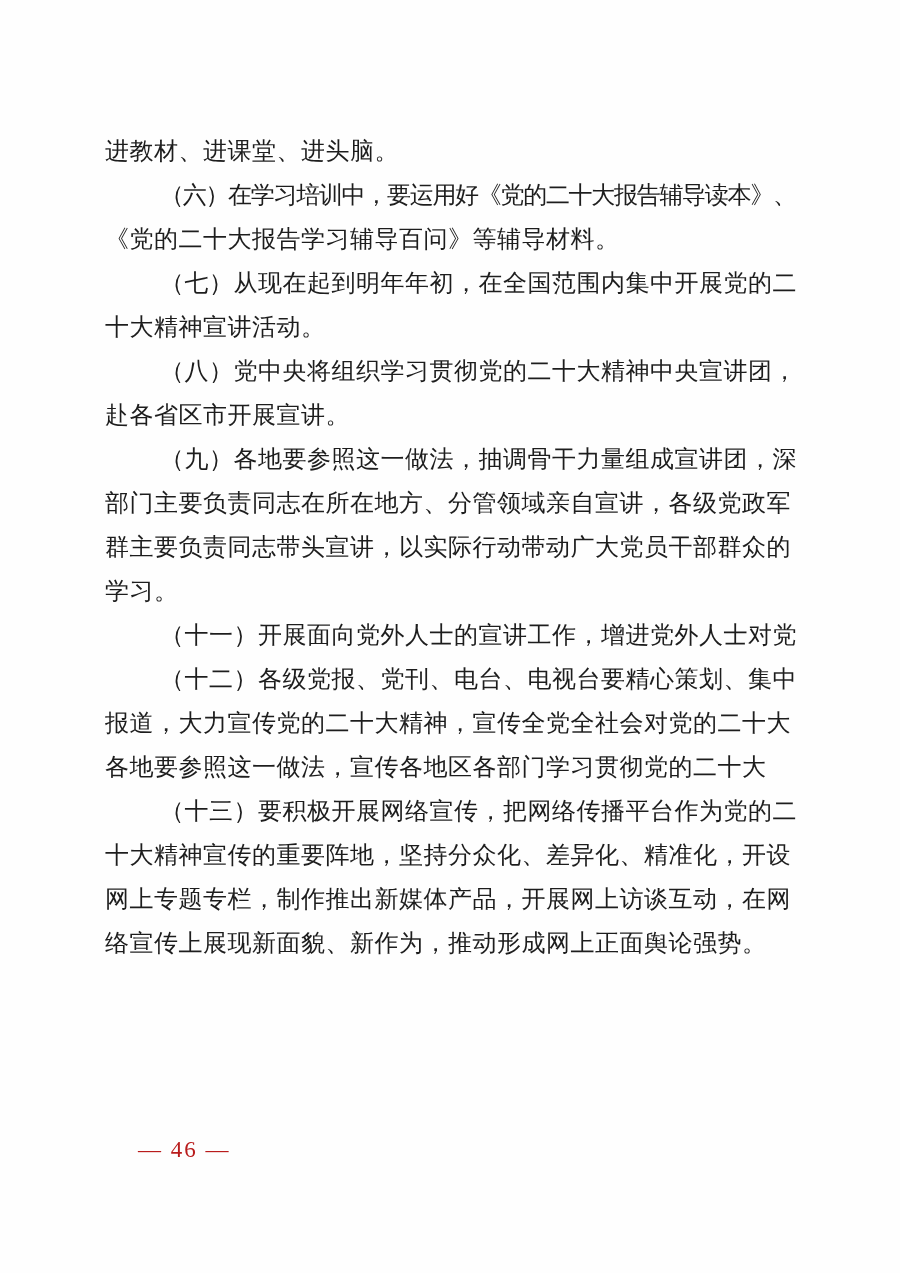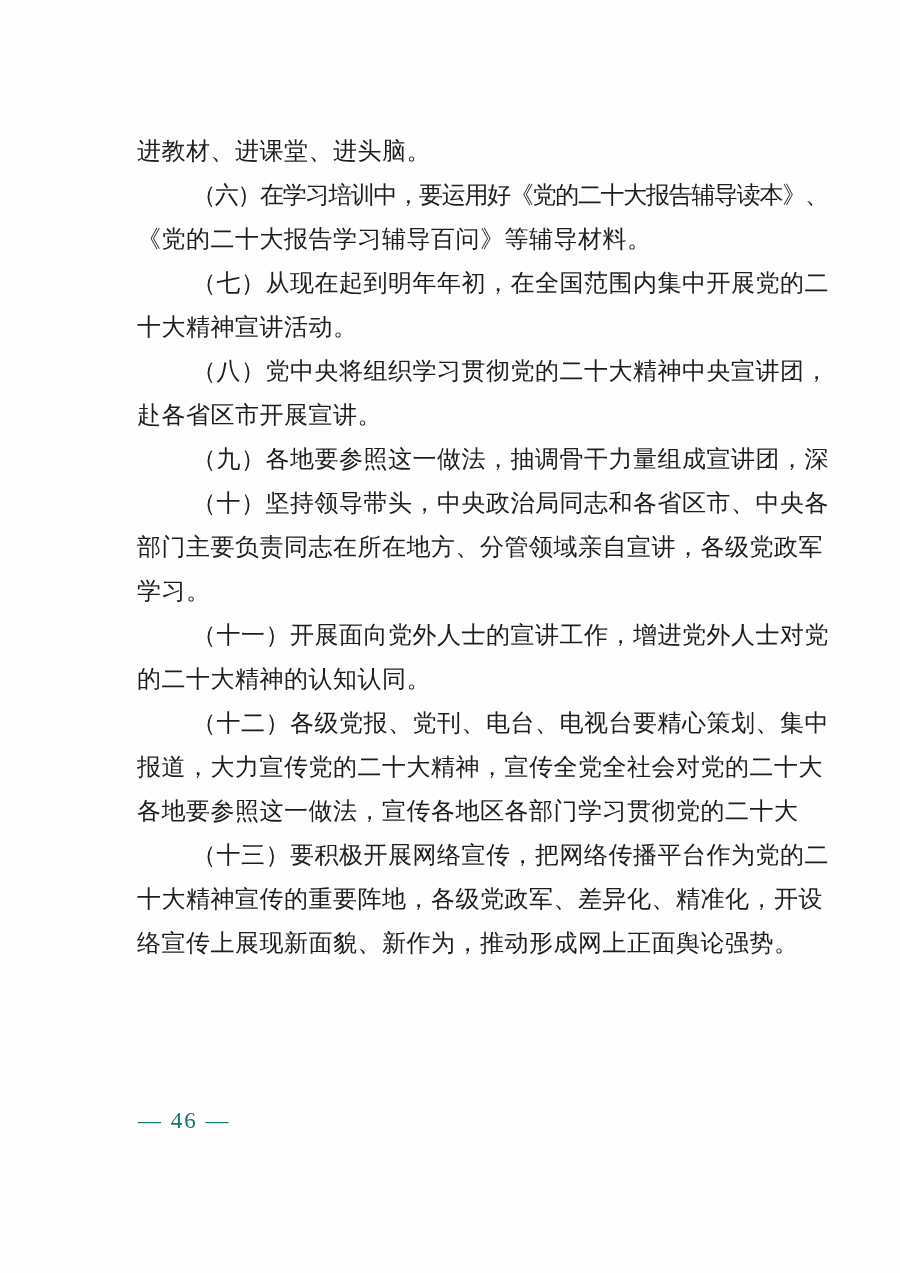--- a/index.html
+++ b/index.html
@@ -22,60 +22,59 @@
     top: 129px;
     width: 690px;
   }
   .line {
     height: 44px;
     line-height: 44px;
     font-size: 24px;
     letter-spacing: 0.5px;
     white-space: nowrap;
     text-align: left;
-    margin-left: 32px;
   }
   .line.indent {
     text-indent: 55px;
   }
   .line.tight {
     letter-spacing: -1.3px;
     text-align: right;
   }
   .page-footer {
     position: absolute;
     left: 138px;
-    top: 1107px;
+    top: 1136px;
     height: 28px;
     line-height: 28px;
     font-size: 23px;
     letter-spacing: 2px;
-    color: #0f766e;
+    color: #b91c1c;
   }
 </style>
 </head>
 <body>
 
 <div class="page">
   <div class="text-block">
     <div class="line">进教材、进课堂、进头脑。</div>
     <div class="line indent tight">（六）在学习培训中，要运用好《党的二十大报告辅导读本》、</div>
     <div class="line">《党的二十大报告学习辅导百问》等辅导材料。</div>
     <div class="line indent">（七）从现在起到明年年初，在全国范围内集中开展党的二</div>
     <div class="line">十大精神宣讲活动。</div>
     <div class="line indent">（八）党中央将组织学习贯彻党的二十大精神中央宣讲团，</div>
     <div class="line">赴各省区市开展宣讲。</div>
     <div class="line indent">（九）各地要参照这一做法，抽调骨干力量组成宣讲团，深</div>
-    <div class="line indent">（十）坚持领导带头，中央政治局同志和各省区市、中央各</div>
     <div class="line">部门主要负责同志在所在地方、分管领域亲自宣讲，各级党政军</div>
+    <div class="line">群主要负责同志带头宣讲，以实际行动带动广大党员干部群众的</div>
     <div class="line">学习。</div>
     <div class="line indent">（十一）开展面向党外人士的宣讲工作，增进党外人士对党</div>
-    <div class="line">的二十大精神的认知认同。</div>
     <div class="line indent">（十二）各级党报、党刊、电台、电视台要精心策划、集中</div>
     <div class="line">报道，大力宣传党的二十大精神，宣传全党全社会对党的二十大</div>
     <div class="line">各地要参照这一做法，宣传各地区各部门学习贯彻党的二十大</div>
     <div class="line indent">（十三）要积极开展网络宣传，把网络传播平台作为党的二</div>
-    <div class="line">十大精神宣传的重要阵地，各级党政军、差异化、精准化，开设</div>
+    <div class="line">十大精神宣传的重要阵地，坚持分众化、差异化、精准化，开设</div>
+    <div class="line">网上专题专栏，制作推出新媒体产品，开展网上访谈互动，在网</div>
     <div class="line">络宣传上展现新面貌、新作为，推动形成网上正面舆论强势。</div>
   </div>
 
   <div class="page-footer">— 46 —</div>
 </div>
 
 </body></html>

